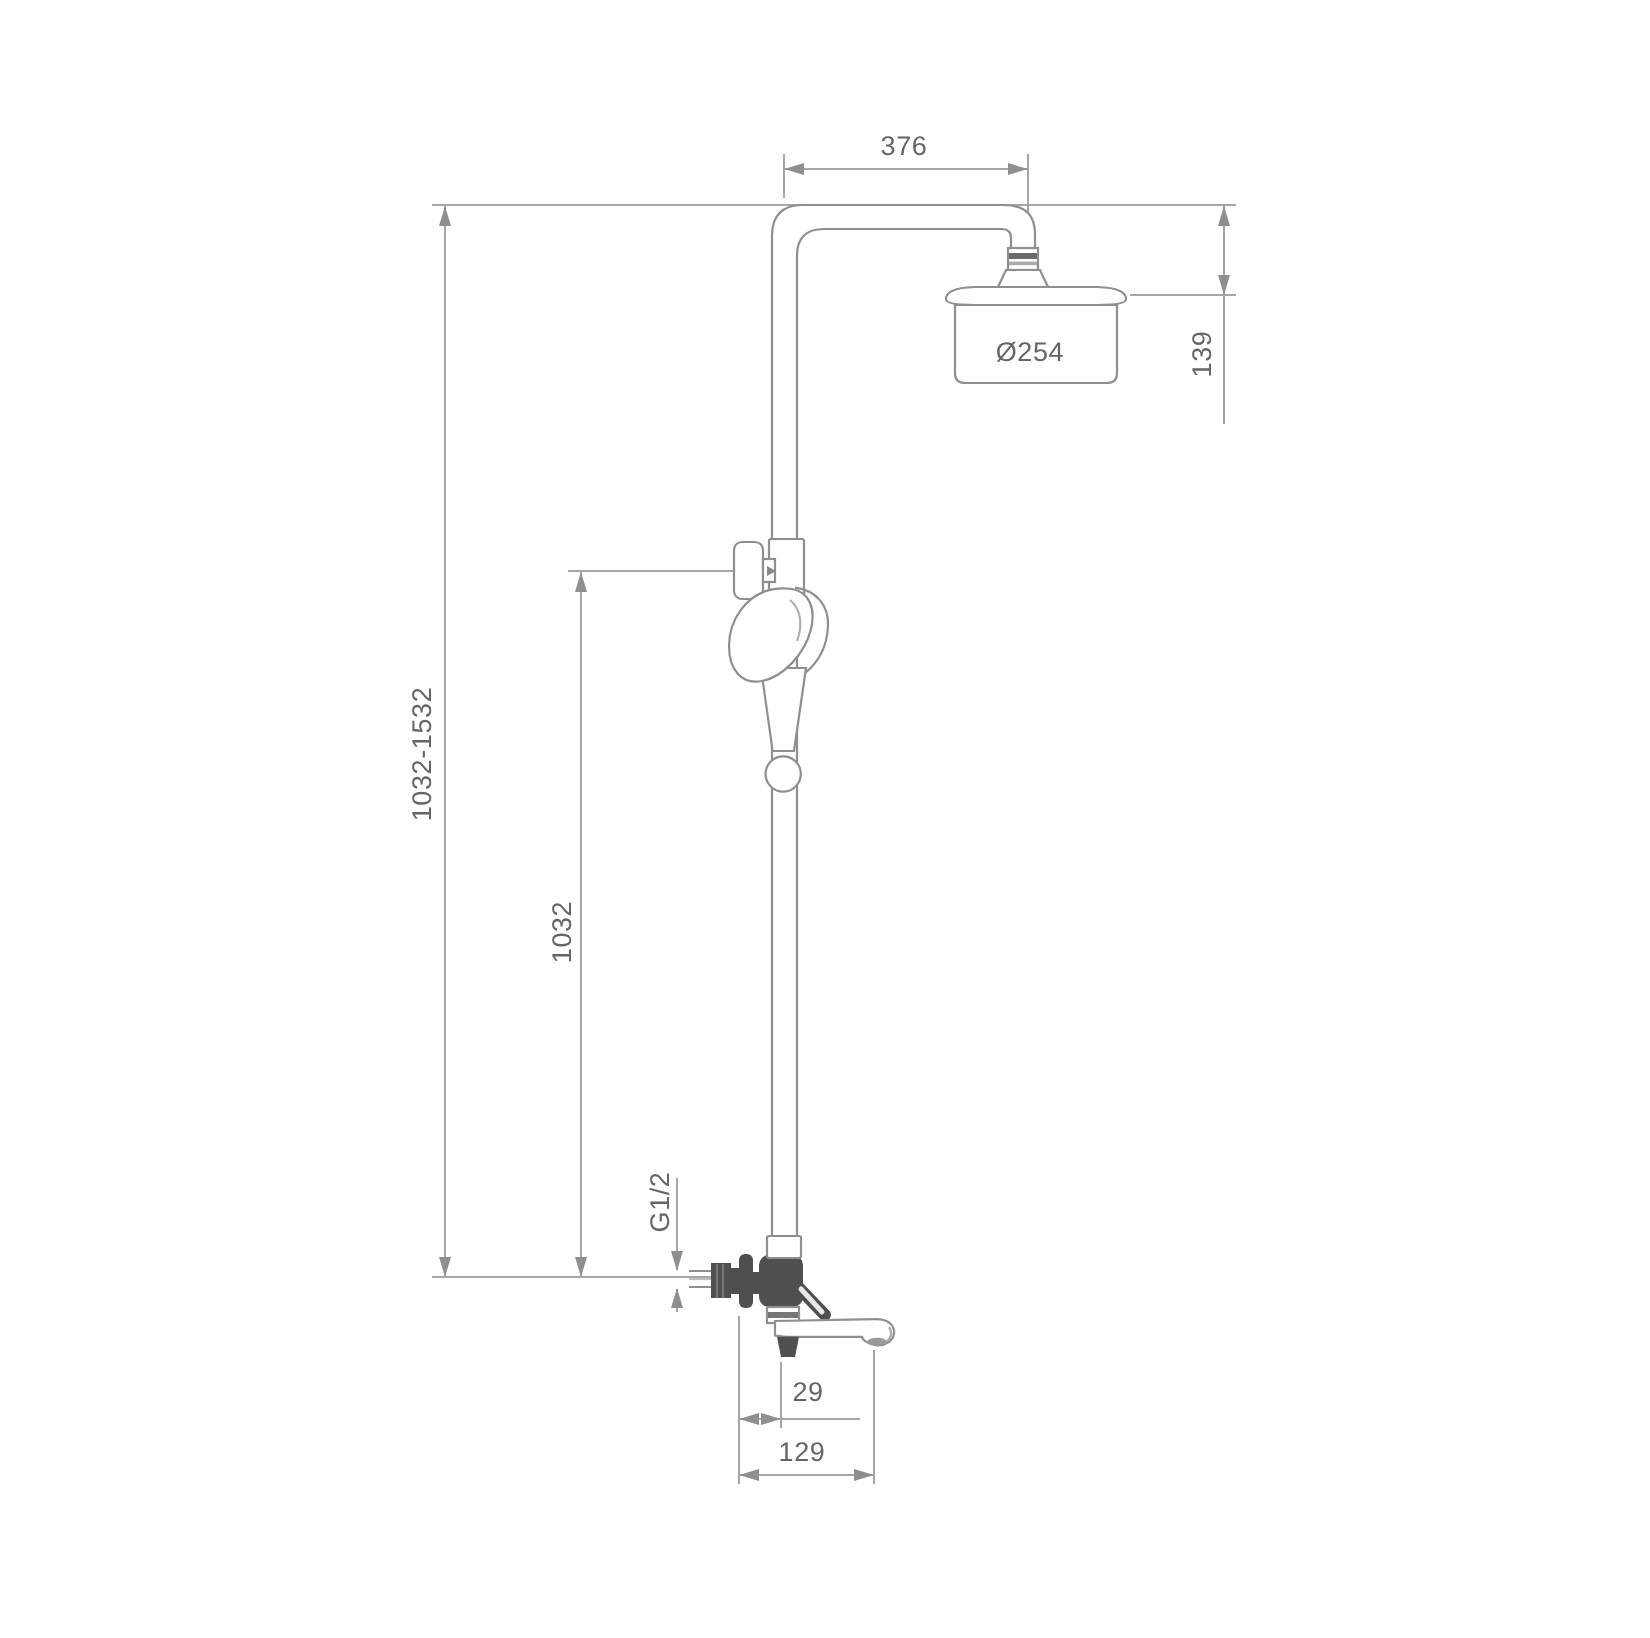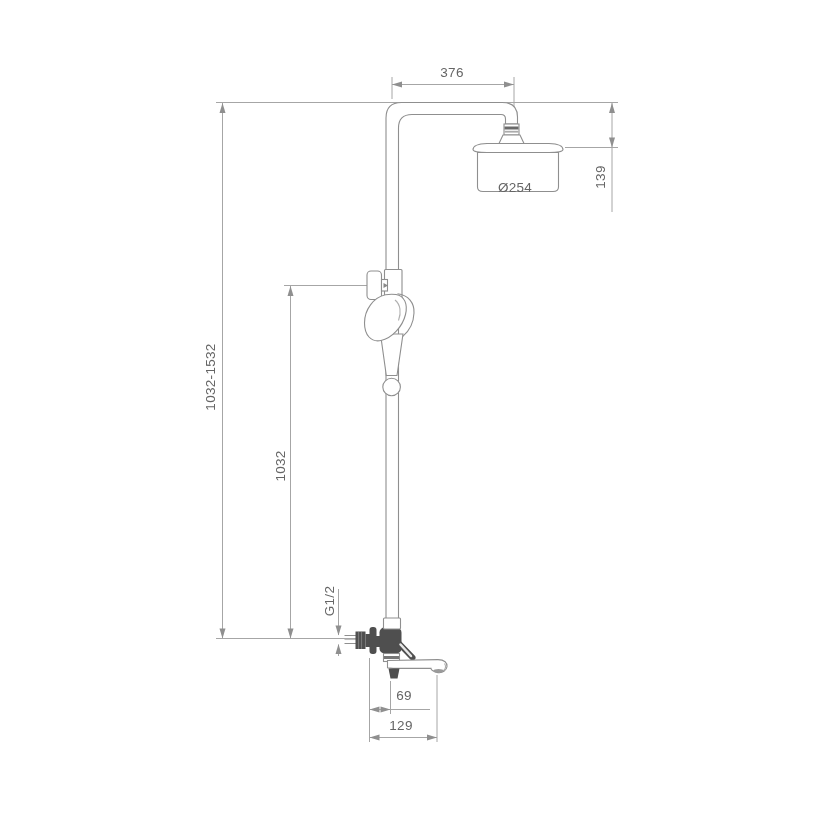--- a/index.html
+++ b/index.html
@@ -118,26 +118,26 @@
          C446.5,670.5 442.5,673.2 438,672.6 C433.8,672 431,669.8 431,668.4
          L393,668.4 L387.5,667.8 Z"></path>
     <path fill="none" stroke="#ababab" d="M444.5,663.5 C446.3,666 445.8,669 443.3,670.8"></path>
     <ellipse cx="438.5" cy="670.8" rx="5" ry="1.9" fill="#9a9a9a" stroke="none"></ellipse>
     <polygon points="388.5,668.4 399.5,668.4 397.5,678.5 390.5,678.5" fill="#4f4f4f" stroke="none"></polygon>
   </g>
 </svg>
 
   <div class="dim-label" style="left:452px;top:73px;text-align:center;">376</div>
 
-  <div class="dim-label" style="left:515px;top:188px;">Ø254</div>
+  <div class="dim-label" style="left:515px;top:176px;">Ø254</div>
 
   <div class="dim-label rot" style="left:601px;top:177px;">139</div>
 
   <div class="dim-label rot" style="left:211px;top:377px;">1032-1532</div>
 
   <div class="dim-label rot" style="left:281px;top:466px;">1032</div>
 
   <div class="dim-label rot" style="left:330px;top:601px;">G1/2</div>
 
-  <div class="dim-label" style="left:404px;top:696px;">69</div>
+  <div class="dim-label" style="left:404px;top:696px;">29</div>
 
   <div class="dim-label" style="left:401px;top:726px;">129</div>
 </div>
 
 </body></html>

